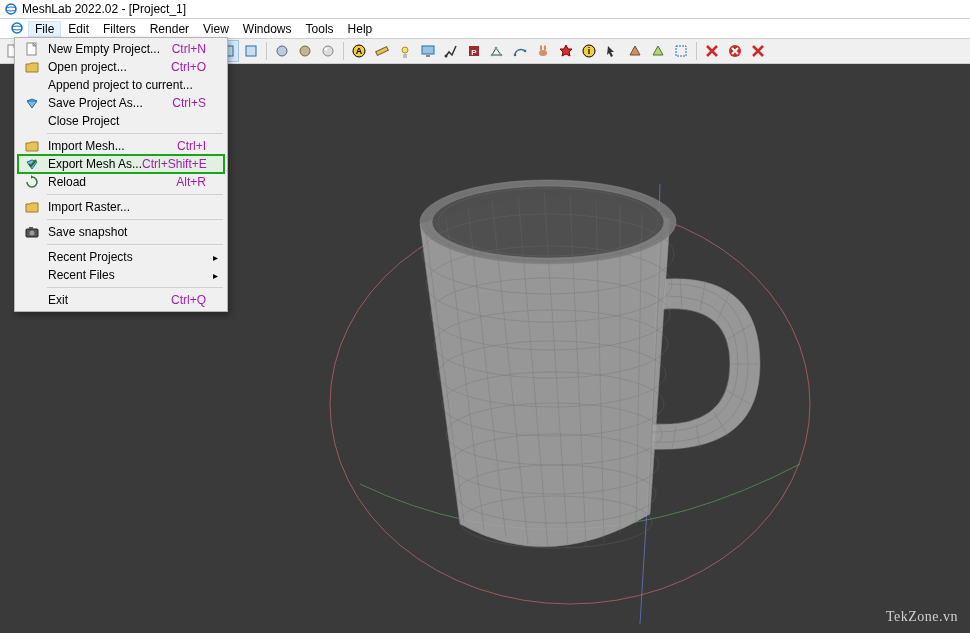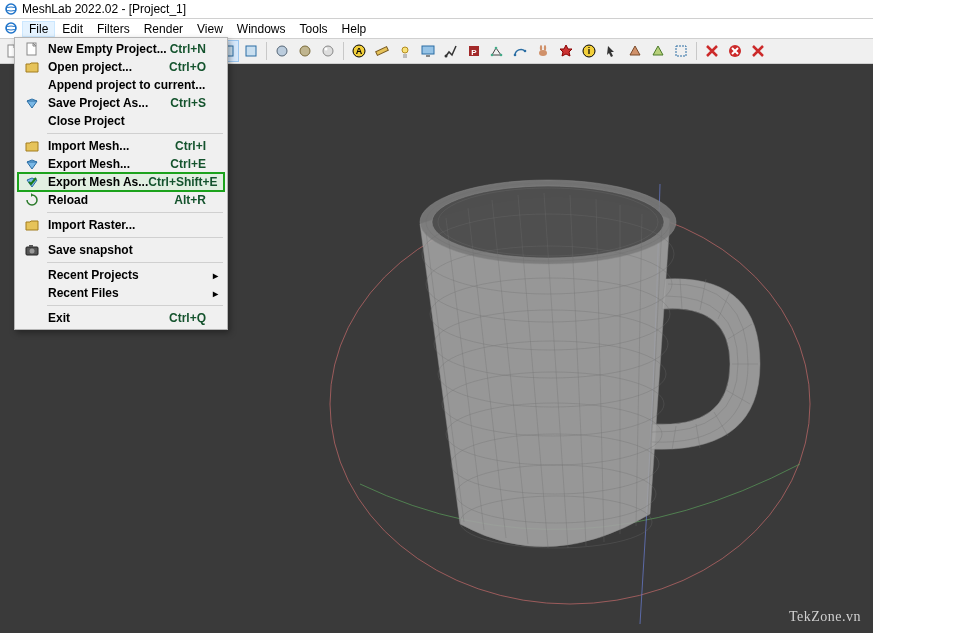--- a/index.html
+++ b/index.html
@@ -1,33 +1,33 @@
 <!DOCTYPE html>
 <html><head>
 <meta charset="utf-8">
 <style>
   html, body { margin:0; padding:0; width:970px; height:633px; font-family:"Segoe UI",Tahoma,sans-serif; font-size:12px; overflow:hidden; background:#fff; }
-  .window { width:873px; height:633px; display:flex; flex-direction:column; background:#fef9c3; }
+  .window { width:970px; height:633px; display:flex; flex-direction:column; background:#fef9c3; }
   .titlebar { height:18px; background:#fff; display:flex; align-items:center; padding:0 4px; color:#000; border-bottom:1px solid #d0d0d0; }
   .titlebar .icon { width:14px; height:14px; margin-right:4px; display:flex; align-items:center; justify-content:center; }
-  .menubar { height:19px; background:#fff; display:flex; align-items:center; padding:0 2px; color:#000; border-bottom:1px solid #d0d0d0; }
+  .menubar { height:19px; background:#fff; display:flex; align-items:center; padding:0 8px; color:#000; border-bottom:1px solid #d0d0d0; }
   .menubar .m-icon { width:16px; height:16px; margin:0 2px 0 2px; }
   .menubar .menu-item { padding:1px 7px; cursor:default; }
   .menubar .menu-item.open { background:#e5f3ff; border:1px solid #cce8ff; padding:0 6px; }
   .toolbar { height:24px; background:#f0f0f0; border-bottom:1px solid #cfcfcf; display:flex; align-items:center; padding:0 2px; gap:1px; }
   .toolbar .sep { width:1px; height:18px; background:#c8c8c8; margin:0 3px; }
   .toolbar .tbtn { width:20px; height:20px; display:flex; align-items:center; justify-content:center; border:1px solid transparent; }
   .toolbar .tbtn.active { background:#d6e8fb; border:1px solid #9bc6ef; }
   .viewport { flex:1; background:#3a3a3a; position:relative; overflow:hidden; }
   .watermark { position:absolute; bottom:8px; right:12px; font-family:Georgia,serif; font-size:14px; color:#d0d0d0; letter-spacing:0.5px; }
   .dropdown { position:absolute; top:37px; left:14px; width:208px; background:#f0f0f0; border:1px solid #b4b4b4; box-shadow:2px 3px 6px rgba(0,0,0,.35); z-index:50; padding:2px; }
-  .dd-row { display:flex; align-items:center; height:18px; padding:0 18px 0 4px; margin:0 1px; position:relative; cursor:default;font-weight:bold; }
+  .dd-row { display:flex; align-items:center; height:18px; padding:0 18px 0 4px; margin:0 1px; position:relative; cursor:default; }
   .dd-row .ico { width:20px; height:16px; display:flex; align-items:center; justify-content:center; flex-shrink:0; }
   .dd-row .lbl { flex:1; padding-left:6px; white-space:nowrap; }
-  .dd-row .sc  { color:#14532d; white-space:nowrap; }
+  .dd-row .sc  { color:#a21caf; white-space:nowrap; }
   .dd-row .arrow { position:absolute; right:6px; font-size:10px; }
   .dd-row.highlight { outline:2px solid #1ca31c; outline-offset:-1px; background:#e2efe2; }
   .dd-sep { height:1px; background:#d0d0d0; margin:3px 2px 3px 30px; }
   svg { display:block; }
 </style>
 </head>
 <body>
 
 <div class="window">
 
@@ -348,30 +348,20 @@
     <div class="dd-sep"></div>
     <div class="dd-row">
       <span class="ico">
         <svg width="16" height="16">
           <path d="M2 5 L6 5 L7 4 L14 4 L14 13 L2 13 Z" fill="#e6c35a" stroke="#a27d1f"></path>
         </svg>
       </span>
       <span class="lbl">Import Mesh...</span>
       <span class="sc">Ctrl+I</span>
     </div>
-    <div class="dd-row">
-      <span class="ico">
-        <svg width="16" height="16">
-          <path d="M3 6 L8 4 L13 6 L8 13 Z" fill="#7ab8e6" stroke="#2a6da3"></path>
-          <path d="M3 6 L13 6" stroke="#2a6da3"></path>
-        </svg>
-      </span>
-      <span class="lbl">Export Mesh...</span>
-      <span class="sc">Ctrl+E</span>
-    </div>
     <div class="dd-row highlight">
       <span class="ico">
         <svg width="16" height="16">
           <path d="M3 6 L8 4 L13 6 L8 13 Z" fill="#7ab8e6" stroke="#2a6da3"></path>
           <path d="M5 8 L7 10 L12 4" fill="none" stroke="#1a7a1a" stroke-width="2"></path>
         </svg>
       </span>
       <span class="lbl">Export Mesh As...</span>
       <span class="sc">Ctrl+Shift+E</span>
     </div>

